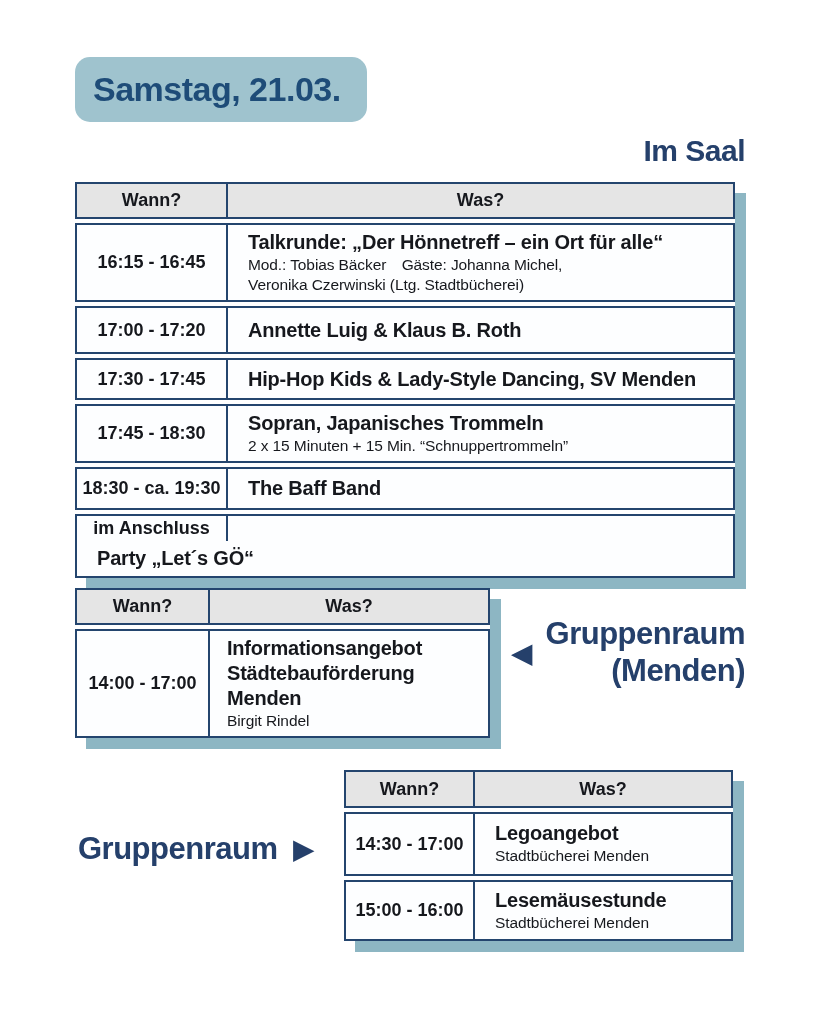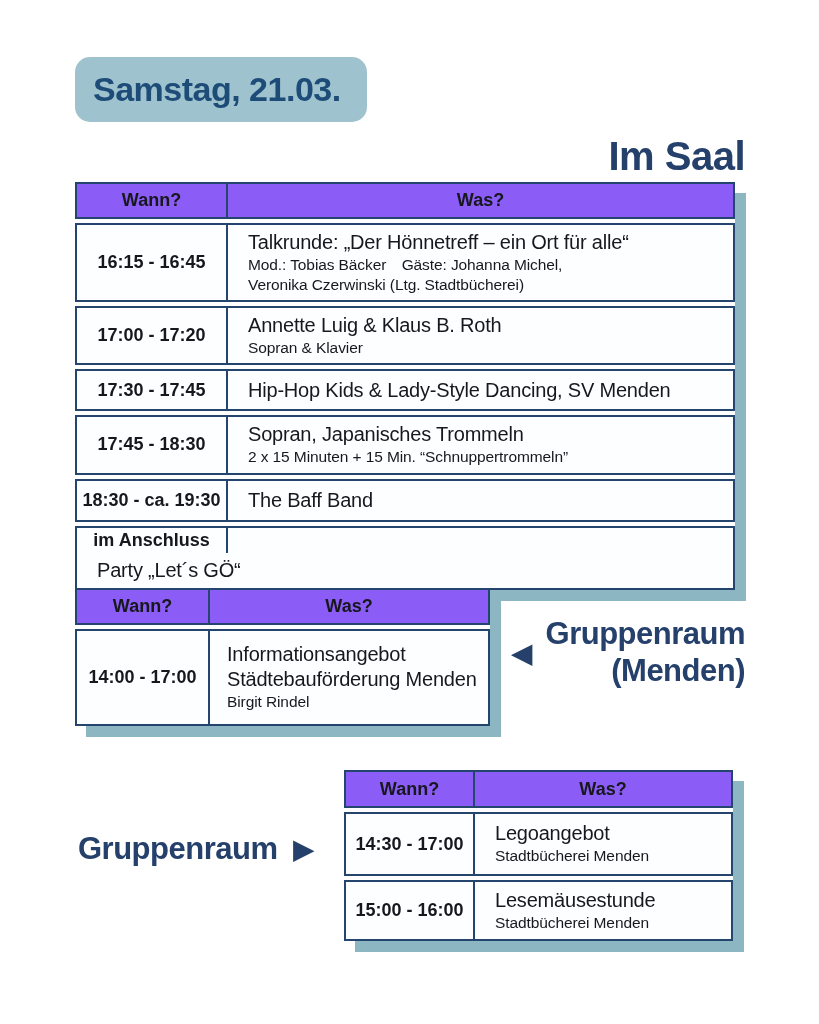--- a/index.html
+++ b/index.html
@@ -33,21 +33,21 @@
     padding-left: 18px;
     box-sizing: border-box;
     border-radius: 15px;
   }
 
   
   .section-label {
     position: absolute;
     color: #25406b;
     font-weight: bold;
-    font-size: 40px;
+    font-size: 30px;
     letter-spacing: -0.5px;
   }
   .saal-title {
     top: 134px;
     right: 74px;
     text-align: right;
   }
   .akustik-label {
     top: 616px;
     right: 74px;
@@ -85,21 +85,21 @@
   .t-gruppe { left: 344px; top: 770px; width: 389px; }
 
   .row {
     display: flex;
     border: 2px solid #24456e;
     background: #fdfeff;
     box-sizing: border-box;
     margin-bottom: 4px;
   }
   .row:last-child { margin-bottom: 0; }
-  .row.head { background: #8b5cf6; }
+  .row.head { background: #e5e5e5; }
 
   .cell-when {
     flex: none;
     border-right: 2px solid #24456e;
     display: flex;
     align-items: center;
     justify-content: center;
     text-align: center;
     font-weight: bold;
     font-size: 18px;
@@ -123,21 +123,21 @@
   }
   .t-akustik .cell-what { padding-left: 17px; }
   .row.head .cell-what {
     align-items: center;
     justify-content: center;
     padding: 2px 4px;
     font-weight: bold;
     font-size: 18px;
   }
   .event-title {
-    font-weight: normal;
+    font-weight: bold;
     font-size: 20px;
     line-height: 1.25;
     letter-spacing: -0.2px;
   }
   .t-akustik .event-title { font-size: 20px; }
   .event-detail {
     font-size: 15.5px;
     line-height: 1.3;
     letter-spacing: -0.1px;
   }
@@ -181,21 +181,20 @@
         <div class="event-title">Talkrunde: „Der Hönnetreff – ein Ort für alle“</div>
         <div class="event-detail">Mod.: Tobias Bäcker Gäste: Johanna Michel,</div>
         <div class="event-detail">Veronika Czerwinski (Ltg. Stadtbücherei)</div>
       </div>
     </div>
 
     <div class="row r1">
       <div class="cell-when">17:00 - 17:20</div>
       <div class="cell-what">
         <div class="event-title">Annette Luig &amp; Klaus B. Roth</div>
-        <div class="event-detail">Sopran &amp; Klavier</div>
       </div>
     </div>
 
     <div class="row r2">
       <div class="cell-when">17:30 - 17:45</div>
       <div class="cell-what">
         <div class="event-title">Hip-Hop Kids &amp; Lady-Style Dancing, SV Menden</div>
       </div>
     </div>
 

